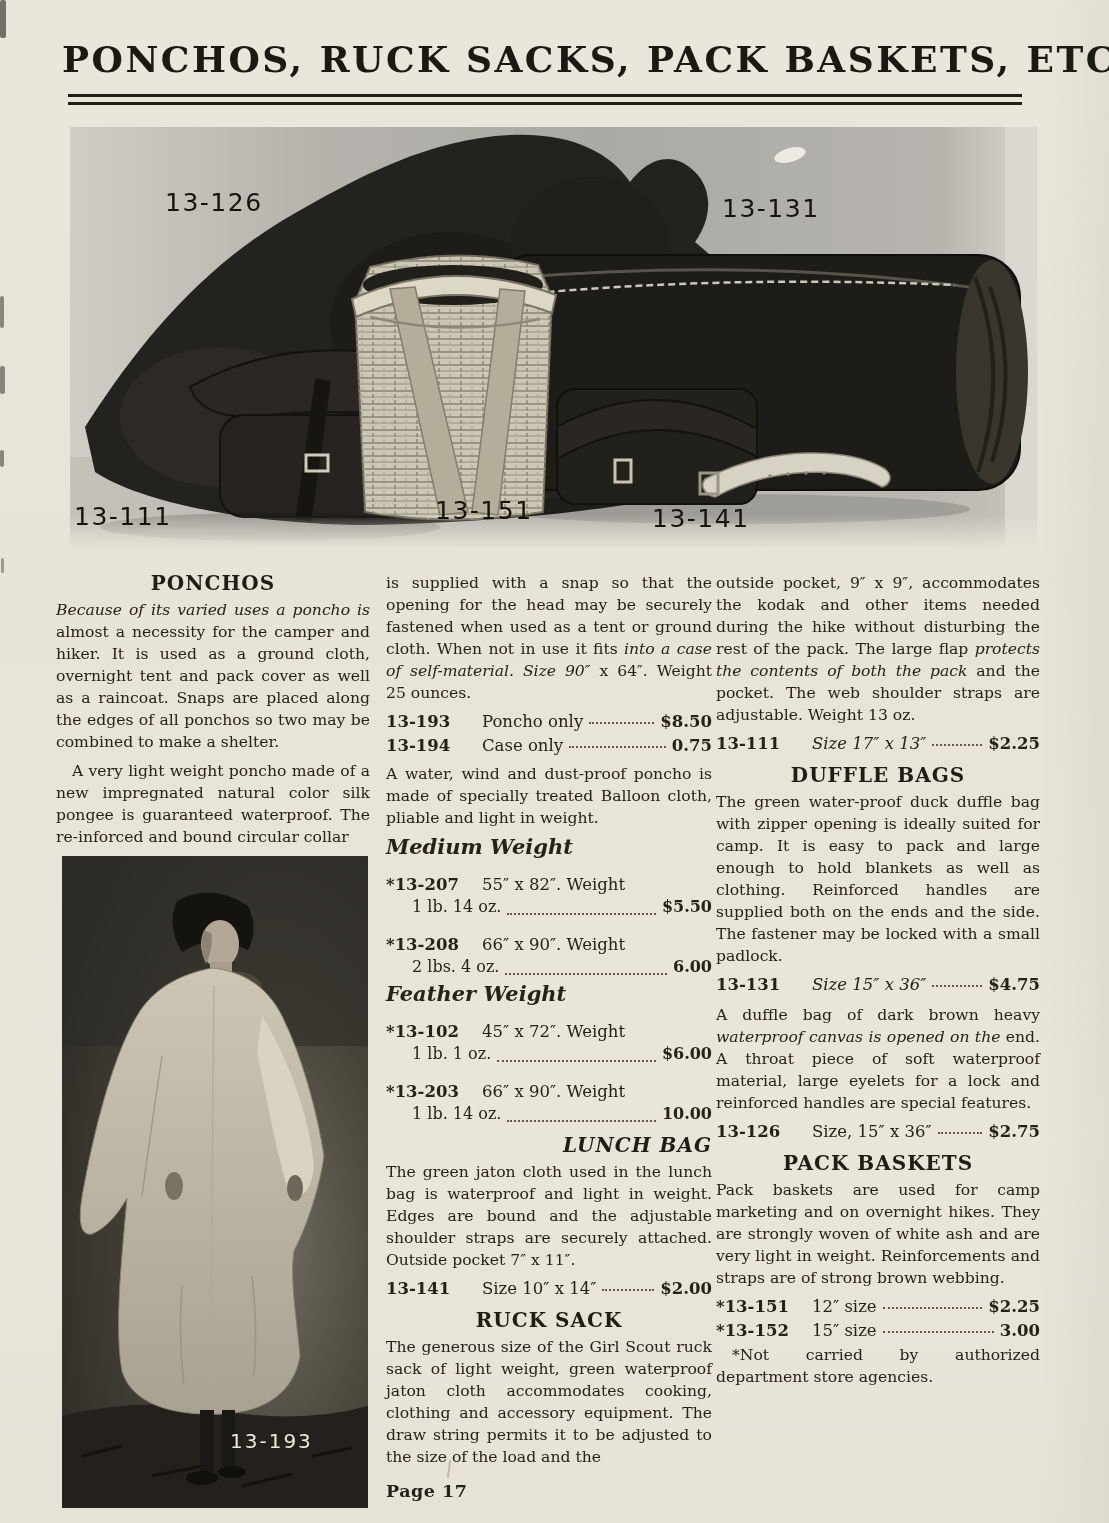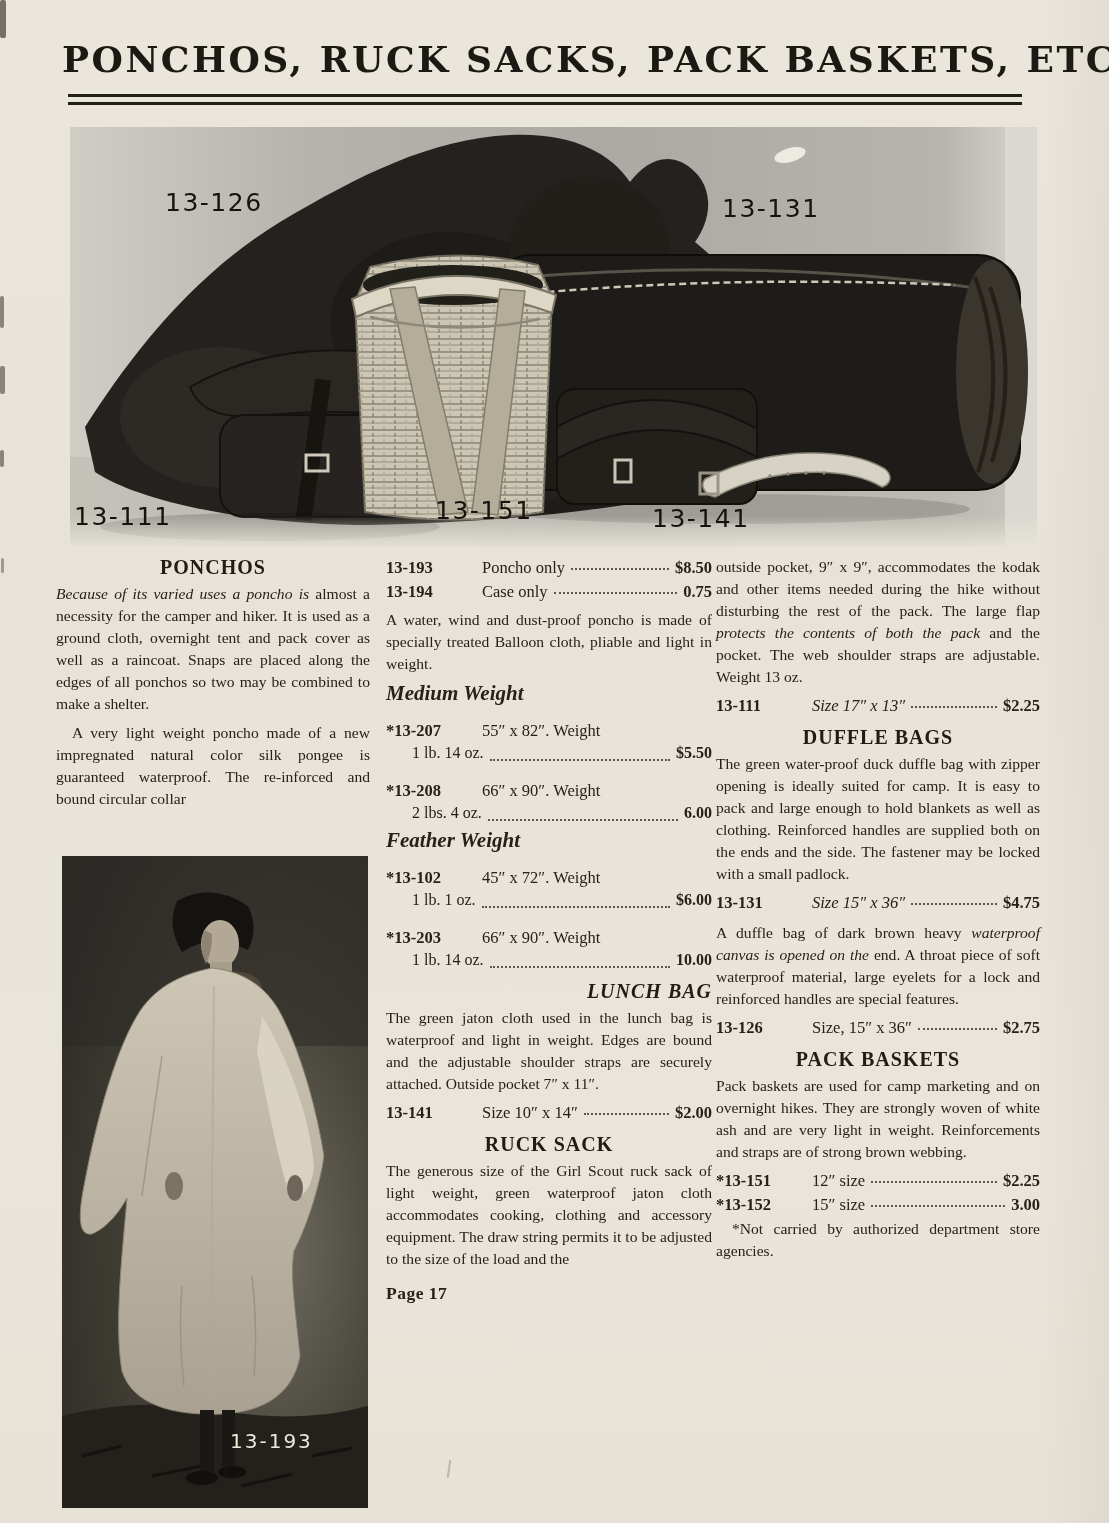--- a/index.html
+++ b/index.html
@@ -19,21 +19,21 @@
     color:#1c1914; white-space:nowrap;
   }
   .title-rule{
     position:absolute; left:68px; top:94px; width:954px; height:5px;
     border-top:3px solid #211e18; border-bottom:3px solid #211e18;
   }
   .photo-top{ position:absolute; left:70px; top:127px; width:967px; height:420px; }
   .photo-top svg, .photo-poncho svg{ display:block; width:100%; height:100%; }
   .photo-poncho{ position:absolute; left:62px; top:856px; width:306px; height:652px; }
 
-  .col{ position:absolute; top:556px; font-size:15.6px; line-height:22px;font-family:Liberation Serif, serif; }
+  .col{ position:absolute; top:572px; font-size:15.6px; line-height:22px; }
   .col1{ left:56px;  width:314px; }
   .col2{ left:386px; width:326px; }
   .col3{ left:716px; width:324px; }
 
   .col p{ margin:0 0 7px; text-align:justify; }
   .indent{ text-indent:16px; }
   .ital{ font-style:italic; }
 
   h2.sechead{
     margin:9px 0 5px; text-align:center; font-size:20px; font-weight:700;
@@ -223,20 +223,21 @@
         <rect x="138" y="554" width="14" height="62" fill="#1a1814"></rect>
         <rect x="160" y="554" width="13" height="56" fill="#1a1814"></rect>
         <ellipse cx="140" cy="622" rx="16" ry="7" fill="#11100d"></ellipse>
         <ellipse cx="170" cy="616" rx="14" ry="6" fill="#11100d"></ellipse>
       </g>
       <text class="ph-label-light" x="168" y="592">13-193</text>
     </svg>
   </div>
 
   <div class="col col2">
+    <p><span>is supplied with a snap so that the opening for the head may be securely fastened when used as a tent or ground cloth. When not in use it fits</span> <span class="ital">into a case of self-material. Size 90″</span> <span>x 64″. Weight 25 ounces.</span></p>
 
     <div class="prow">
       <span class="code">13-193</span>
       <span class="plabel">Poncho only</span>
       <span class="leader"></span>
       <span class="price">$8.50</span>
     </div>
     <div class="prow">
       <span class="code">13-194</span>
       <span class="plabel">Case only</span>

